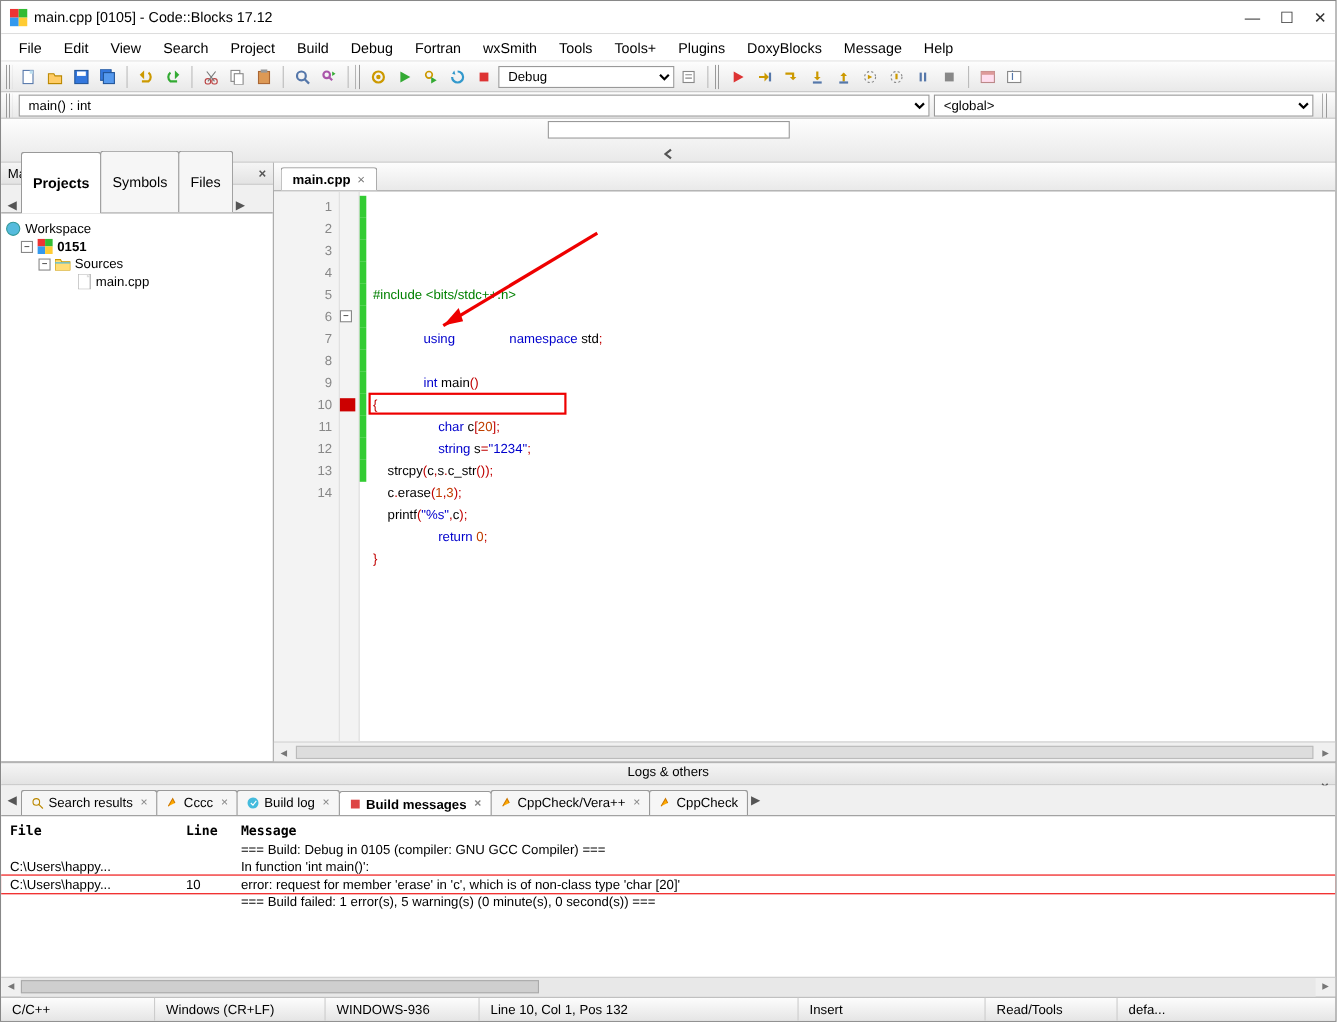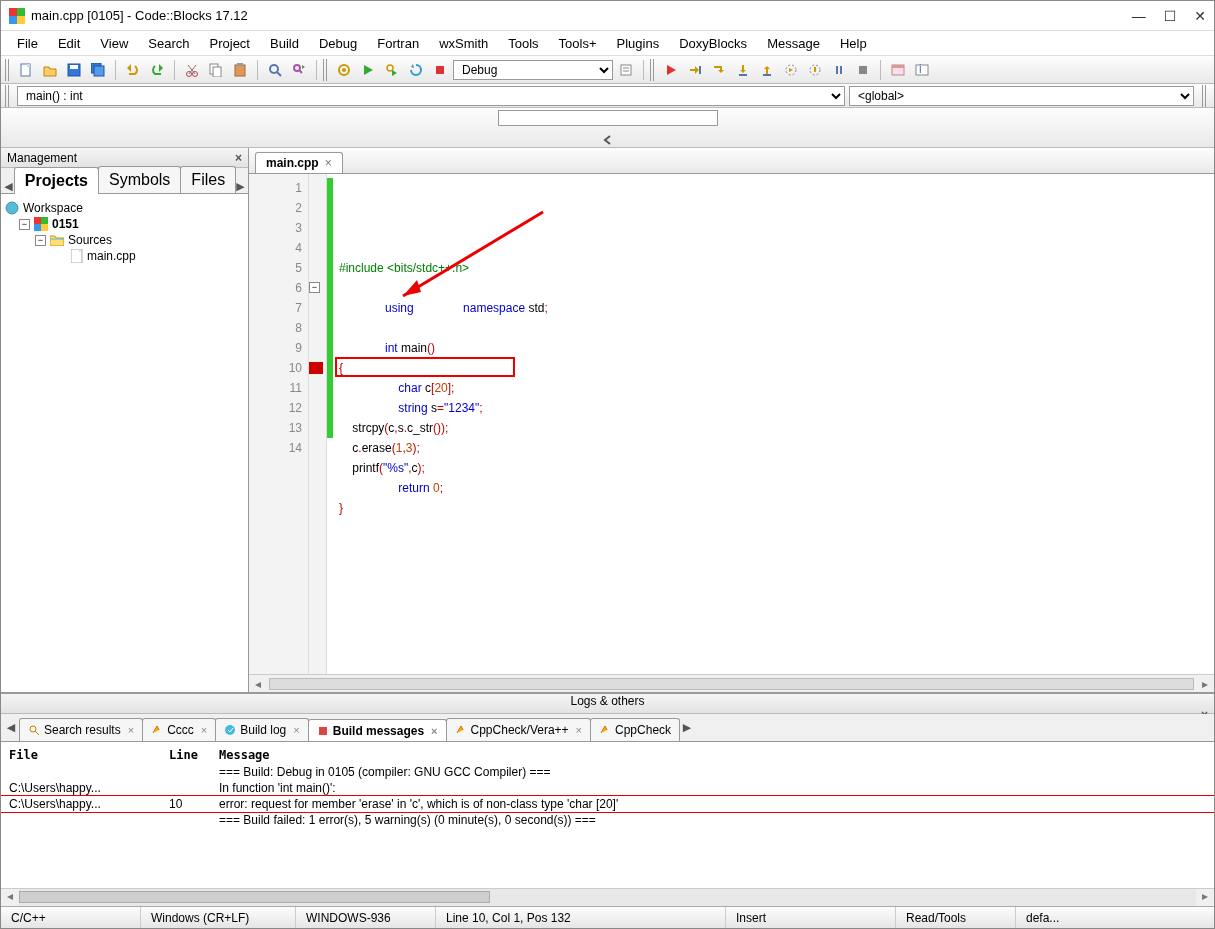--- a/index.html
+++ b/index.html
@@ -19,21 +19,21 @@
 .scoperow { height:24px; background:linear-gradient(#fdfdfd,#e9e9e9); border-bottom:1px solid #bbb; display:flex; align-items:center; padding:0 4px; gap:4px; }
 .scoperow .drop { flex:0 0 auto; }
 .tools2 { height:40px; background:linear-gradient(#fdfdfd,#e9e9e9); border-bottom:1px solid #bbb; display:flex; align-items:center; padding:0 4px; gap:2px;flex-direction:column; }
 .tools2 input[type=text] { width:220px; height:20px; border:1px solid #999; padding:0 3px; }
 .midrow { flex:0 0 545px; display:flex; border-bottom:1px solid #999; min-height:0; }
 .mgmt { width:248px; display:flex; flex-direction:column; background:#fff; border-right:1px solid #999; }
 .mgmt .panetitle { height:20px; background:linear-gradient(#f5f5f5,#e3e3e3); border-bottom:1px solid #bbb; display:flex; align-items:center; padding:0 6px; font-size:12px; }
 .mgmt .panetitle .x { margin-left:auto; font-weight:bold; color:#555; cursor:default; }
 .mgmt .tabs { height:26px; display:flex; align-items:flex-end; border-bottom:1px solid #999; background:#f0f0f0; padding:0 2px; }
 .mgmt .tabs .navarr { width:16px; text-align:center; color:#555; font-size:11px; }
-.mgmt .tabs .tab { padding:4px 10px; border:1px solid #999; border-bottom:none; background:#f6f6f6; margin-right:-1px; font-size:16px; border-radius:3px 3px 0 0; }
+.mgmt .tabs .tab { padding:20px 10px; border:1px solid #999; border-bottom:none; background:#f6f6f6; margin-right:-1px; font-size:13px; border-radius:3px 3px 0 0; }
 .mgmt .tabs .tab.active { background:#fff; font-weight:bold; position:relative; top:1px; }
 .mgmt .tree { flex:1; padding:6px 4px; font-size:13px; overflow:auto; }
 .tree .node { display:flex; align-items:center; gap:4px; padding:1px 0; }
 .tree .ind1 { padding-left:14px; } .tree .ind2 { padding-left:30px; } .tree .ind4 { padding-left:66px; }
 .tree .tw { width:11px; height:11px; border:1px solid #888; display:inline-flex; align-items:center; justify-content:center; font-size:9px; line-height:1; background:#fff; }
 .tree .bold { font-weight:bold; }
 
 .editor { flex:1; display:flex; flex-direction:column; background:#fff; min-width:0; }
 .editor .tabs { height:26px; background:linear-gradient(#fdfdfd,#e9e9e9); display:flex; align-items:flex-end; padding:4px 6px 0 6px; border-bottom:1px solid #999; gap:0; }
 .editor .tabs .tab { padding:3px 10px; border:1px solid #999; border-bottom:none; background:#fff; border-radius:3px 3px 0 0; display:flex; align-items:center; gap:6px; font-size:13px; font-weight:bold; }

